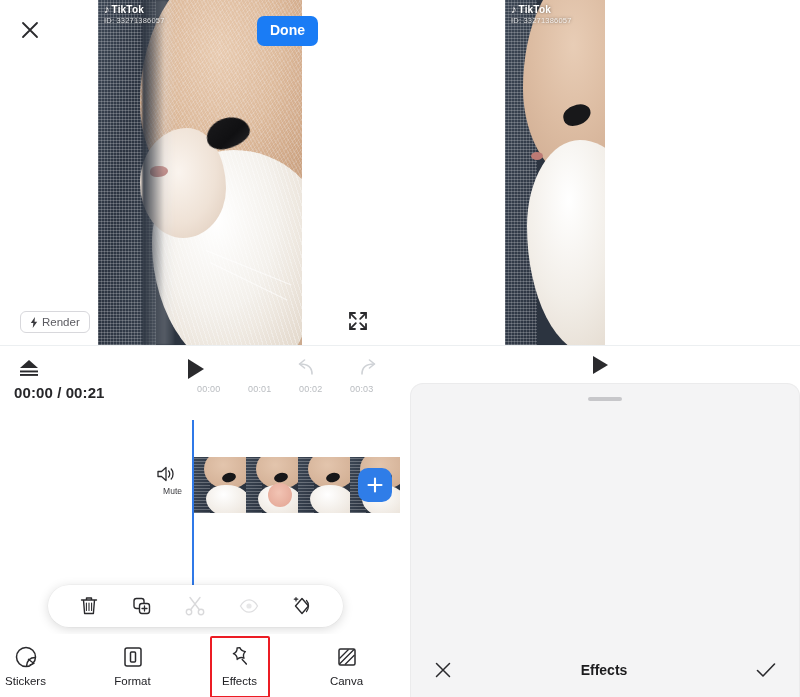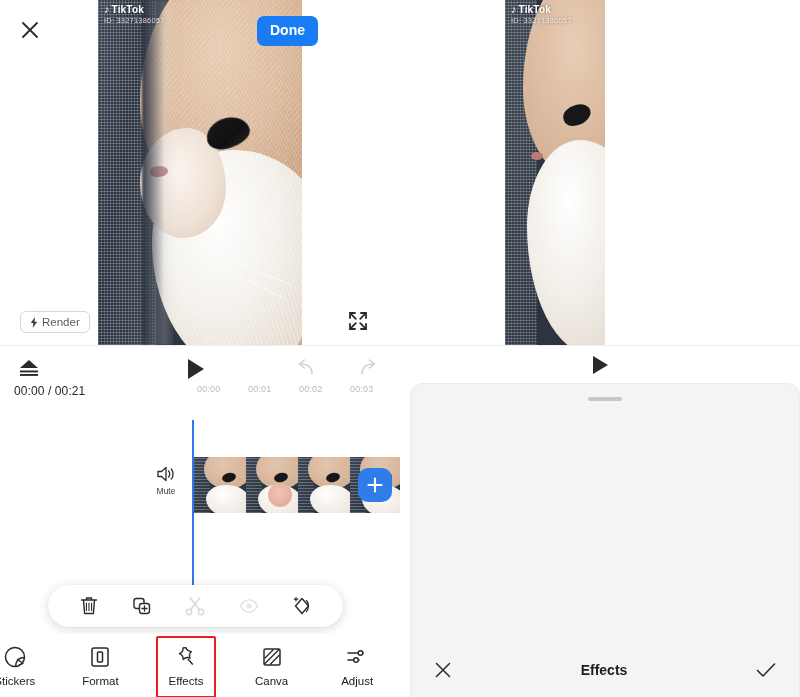--- a/index.html
+++ b/index.html
@@ -119,35 +119,35 @@
   .render-btn .lbl { font-size:11.5px; color:#5a5a60; }
   .bolt { width:8px; height:11px; fill:#3a3a3e; }
   .expand-btn {
     position:absolute; right:32px; bottom:14px; width:20px; height:20px;
     cursor:pointer; z-index:8;
   }
 
   
   .transport { position:absolute; left:0; top:345px; width:400px; height:62px; border-top:1px solid #eceff1; }
   .eject { position:absolute; left:17px; top:12px; width:24px; height:20px; cursor:pointer; }
-  .time-readout { position:absolute; left:14px; top:38px; font-size:12px; font-weight:normal; color:#27272a; letter-spacing:.1px; }
+  .time-readout { position:absolute; left:14px; top:38px; font-size:15px; font-weight:bold; color:#27272a; letter-spacing:.1px; }
   .play-tri {
     position:absolute; left:188px; top:13px; width:0; height:0;
     border-left:16px solid #2a2a2d; border-top:10px solid transparent; border-bottom:10px solid transparent;
     cursor:pointer;
   }
   .undo { position:absolute; left:296px; top:13px; width:22px; height:20px; cursor:pointer; }
   .redo { position:absolute; left:356px; top:13px; width:22px; height:20px; cursor:pointer; }
   .ruler { position:absolute; left:14px; top:38px; width:400px; height:14px; }
   .tick { position:absolute; font-size:9px; color:#b9bcc0; letter-spacing:.2px; }
 
   
   .timeline { position:absolute; left:0; top:407px; width:400px; height:175px; background:#fff; }
   .playhead { position:absolute; left:192px; top:13px; width:2px; height:175px; background:#2f79e8; }
-  .mute-ctl { position:absolute; left:150px; top:58px; width:32px; text-align:center; cursor:pointer; }
+  .mute-ctl { position:absolute; left:150px; top:58px; width:32px; text-align:right; cursor:pointer; }
   .mute-lbl { font-size:8.5px; color:#3a3a3e; margin-top:3px; }
   .clip-track { position:absolute; left:194px; top:50px; width:206px; height:56px; display:flex; overflow:hidden; }
   .thumb { width:52px; height:56px; position:relative; overflow:hidden; flex:0 0 52px; background:#2c3440; }
   .th-mesh {
     position:absolute; left:0; top:0; width:16px; height:100%;
     background:
       repeating-linear-gradient(0deg, rgba(255,255,255,.25) 0 1px, transparent 1px 3px),
       linear-gradient(100deg,#3c4654,#2b3340);
   }
   .th-fur {
@@ -464,28 +464,20 @@
         </svg>
         <span class="nav-lbl">Effects</span>
       </div>
       <div class="nav-item">
         <svg width="24" height="24" viewBox="0 0 24 24">
           <rect x="4" y="4" width="16" height="16" rx="1.5" stroke="#2a2a2d" stroke-width="1.5" fill="none"></rect>
           <path d="M4.5 13.5 L13.5 4.5 M4.5 19 L19 4.5 M10 19.5 L19.5 10" stroke="#2a2a2d" stroke-width="1.3"></path>
         </svg>
         <span class="nav-lbl">Canva</span>
       </div>
-      <div class="nav-item">
-        <svg width="24" height="24" viewBox="0 0 24 24">
-          <path d="M3 8 H18 M3 15 H14" stroke="#2a2a2d" stroke-width="1.5" stroke-linecap="round"></path>
-          <circle cx="15.5" cy="8" r="2.3" stroke="#2a2a2d" stroke-width="1.5" fill="#fff"></circle>
-          <circle cx="11" cy="15" r="2.3" stroke="#2a2a2d" stroke-width="1.5" fill="#fff"></circle>
-        </svg>
-        <span class="nav-lbl">Adjust</span>
-      </div>
     </div>
   </div>
 
   <div class="divider"></div>
 
   <div class="right-pane">
     <div class="r-stage">
       <div class="r-video">
         <div class="r-mesh"></div>
         <div class="r-head"></div>

